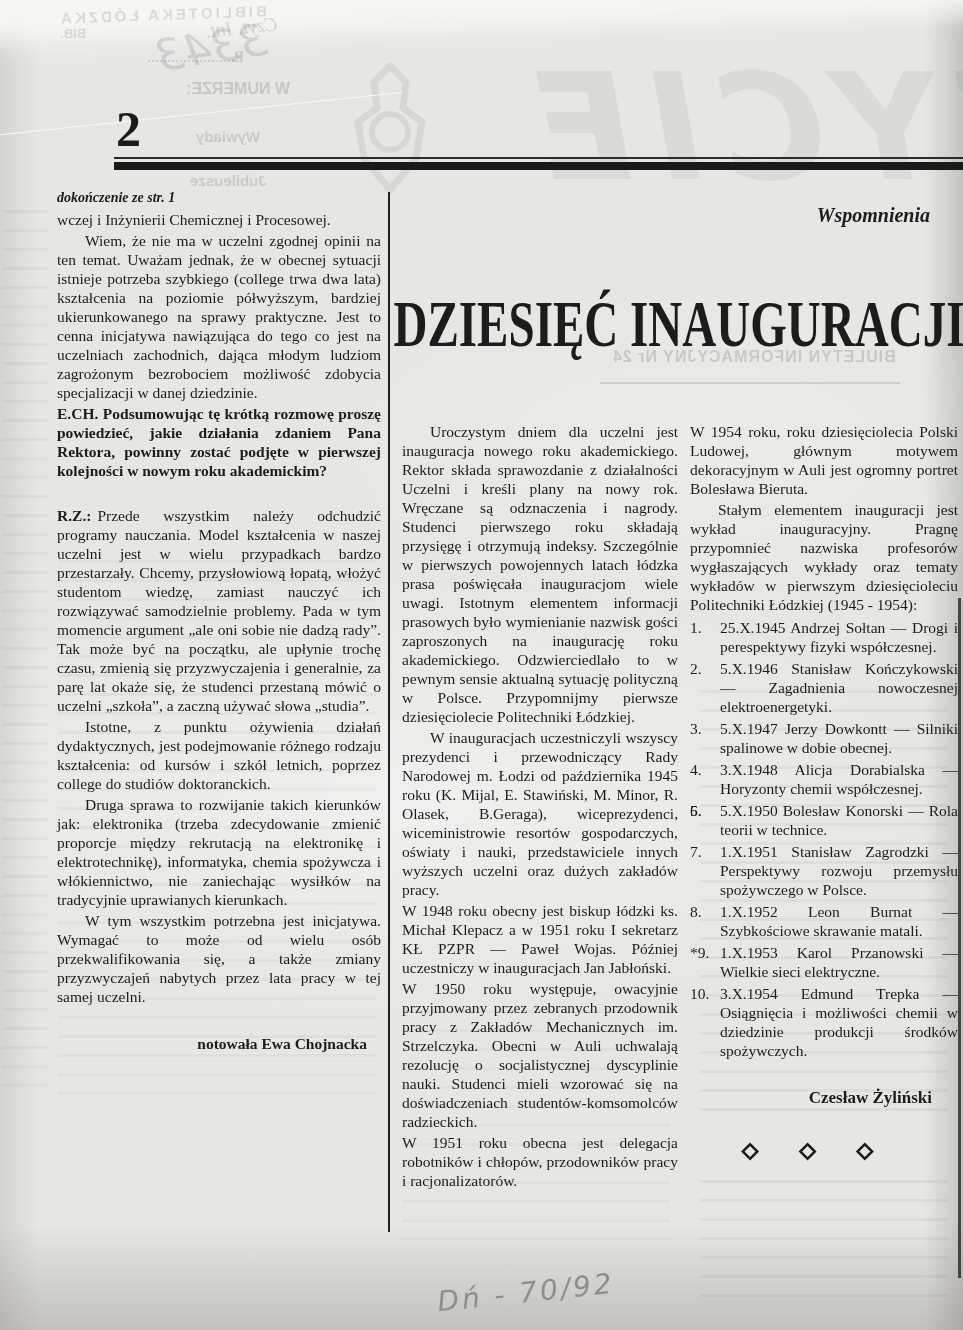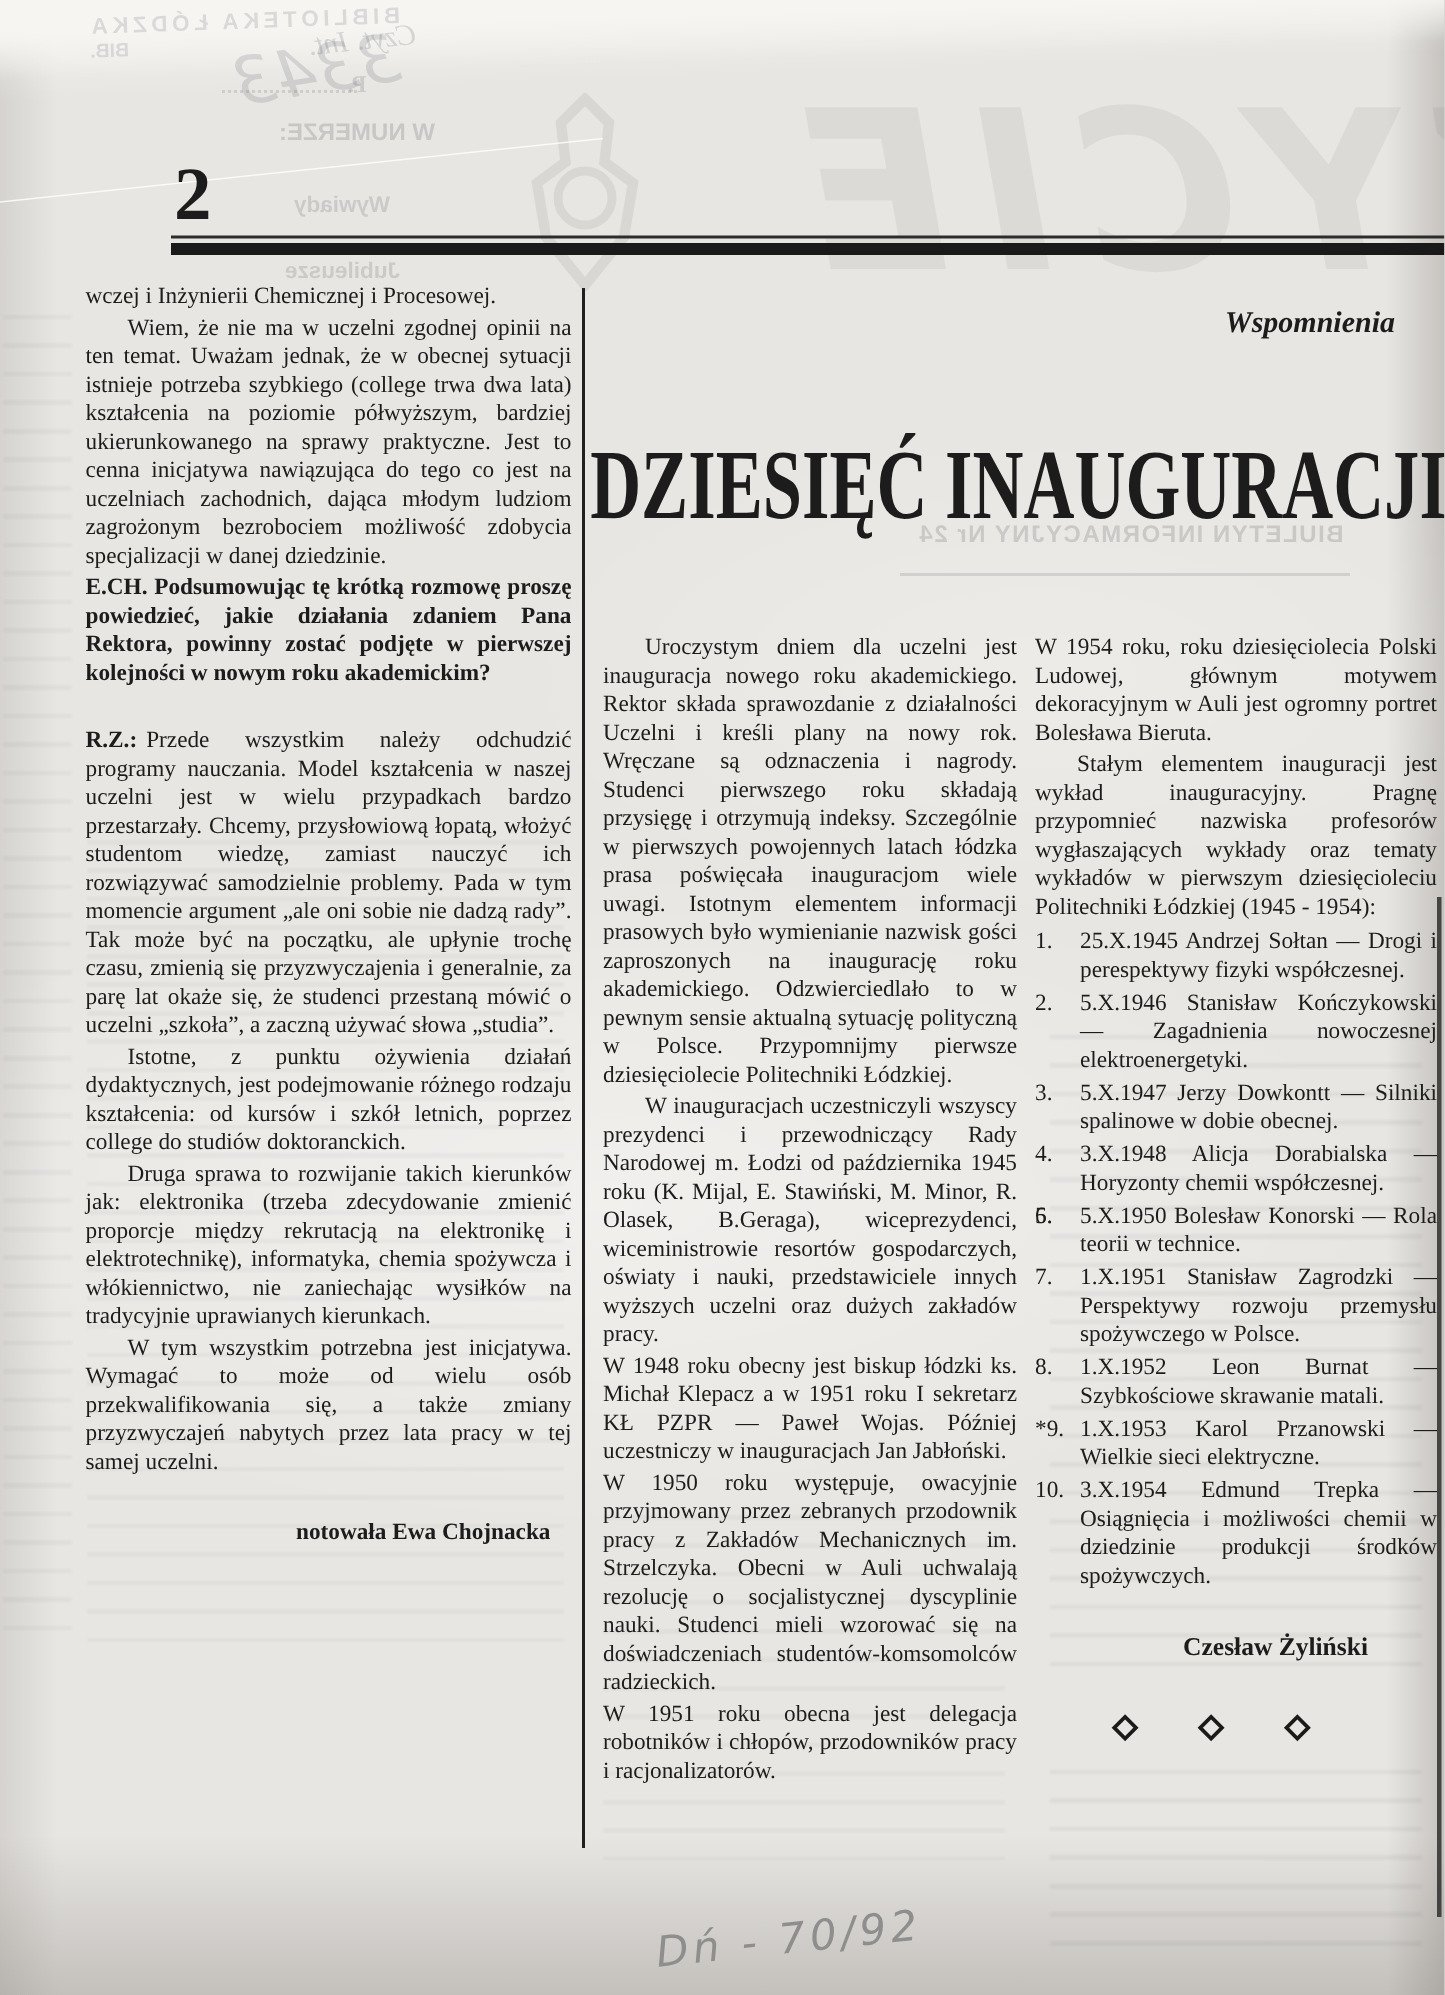--- a/index.html
+++ b/index.html
@@ -79,21 +79,21 @@
   .col p{margin:0 0 2px 0;}
   .col1{left:57px;top:188px;width:324px;}
   .col2{left:402px;top:422px;width:276px;}
   .col3{left:690px;top:422px;width:268px;}
   .cont-note{font-size:14px;font-weight:bold;font-style:italic;margin-bottom:3px;text-align:left;}
   .ind{text-indent:28px;}
   .bold{font-weight:bold;}
   .gap-top{margin-top:26px !important;}
   .lead{font-weight:bold;margin-right:6px;}
   .byline{margin-top:28px;text-align:right;font-weight:bold;padding-right:14px;}
-  .signature{margin-top:28px;text-align:right;font-weight:bold;padding-right:46px;font-size:17px;}
+  .signature{margin-top:28px;text-align:right;font-weight:bold;padding-right:26px;font-size:17px;}
   .lectures{margin-top:4px;}
   .lec{position:relative;padding-left:30px;margin-bottom:3px;text-align:justify;}
   .lec-n{position:absolute;left:0;top:0;}
   .diamonds{margin-top:34px;text-align:left;padding-left:52px;font-size:21px;
     letter-spacing:18px;-webkit-text-stroke:1.4px #1a1a1a;color:#1a1a1a;}
   .handwritten{position:absolute;left:437px;top:1276px;font-size:28px;z-index:2;
     font-family:"DejaVu Sans",sans-serif;font-style:italic;color:#8e8e8e;
     letter-spacing:3px;transform:rotate(-6deg);}
 </style>
 </head>
@@ -129,20 +129,21 @@
   <div class="pagenum">2</div>
   <div class="rule-thin"></div>
   <div class="rule-thick"></div>
   <div class="vrule"></div>
   <div class="edge-shadow"></div>
 
   <div class="section-label">Wspomnienia</div>
   <div class="headline">DZIESIĘĆ INAUGURACJI</div>
 
   <div class="col col1">
+    <div class="cont-note">dokończenie ze str. 1</div>
     <p>wczej i Inżynierii Chemicznej i Procesowej.</p>
     <p class="ind">Wiem, że nie ma w uczelni zgodnej opinii na ten temat. Uważam jednak, że w obecnej sytuacji istnieje potrzeba szybkiego (college trwa dwa lata) kształcenia na poziomie półwyższym, bardziej ukierunkowanego na sprawy praktyczne. Jest to cenna inicjatywa nawiązująca do tego co jest na uczelniach zachodnich, dająca młodym ludziom zagrożonym bezrobociem możliwość zdobycia specjalizacji w danej dziedzinie.</p>
     <p class="bold">E.CH. Podsumowując tę krótką rozmowę proszę powiedzieć, jakie działania zdaniem Pana Rektora, powinny zostać podjęte w pierwszej kolejności w nowym roku akademickim?</p>
     <p class="gap-top"><span class="lead">R.Z.:</span><span>Przede wszystkim należy odchudzić programy nauczania. Model kształcenia w naszej uczelni jest w wielu przypadkach bardzo przestarzały. Chcemy, przysłowiową łopatą, włożyć studentom wiedzę, zamiast nauczyć ich rozwiązywać samodzielnie problemy. Pada w tym momencie argument „ale oni sobie nie dadzą rady”. Tak może być na początku, ale upłynie trochę czasu, zmienią się przyzwyczajenia i generalnie, za parę lat okaże się, że studenci przestaną mówić o uczelni „szkoła”, a zaczną używać słowa „studia”.</span></p>
     <p class="ind">Istotne, z punktu ożywienia działań dydaktycznych, jest podejmowanie różnego rodzaju kształcenia: od kursów i szkół letnich, poprzez college do studiów doktoranckich.</p>
     <p class="ind">Druga sprawa to rozwijanie takich kierunków jak: elektronika (trzeba zdecydowanie zmienić proporcje między rekrutacją na elektronikę i elektrotechnikę), informatyka, chemia spożywcza i włókiennictwo, nie zaniechając wysiłków na tradycyjnie uprawianych kierunkach.</p>
     <p class="ind">W tym wszystkim potrzebna jest inicjatywa. Wymagać to może od wielu osób przekwalifikowania się, a także zmiany przyzwyczajeń nabytych przez lata pracy w tej samej uczelni.</p>
     <div class="byline">notowała Ewa Chojnacka</div>
   </div>
 

